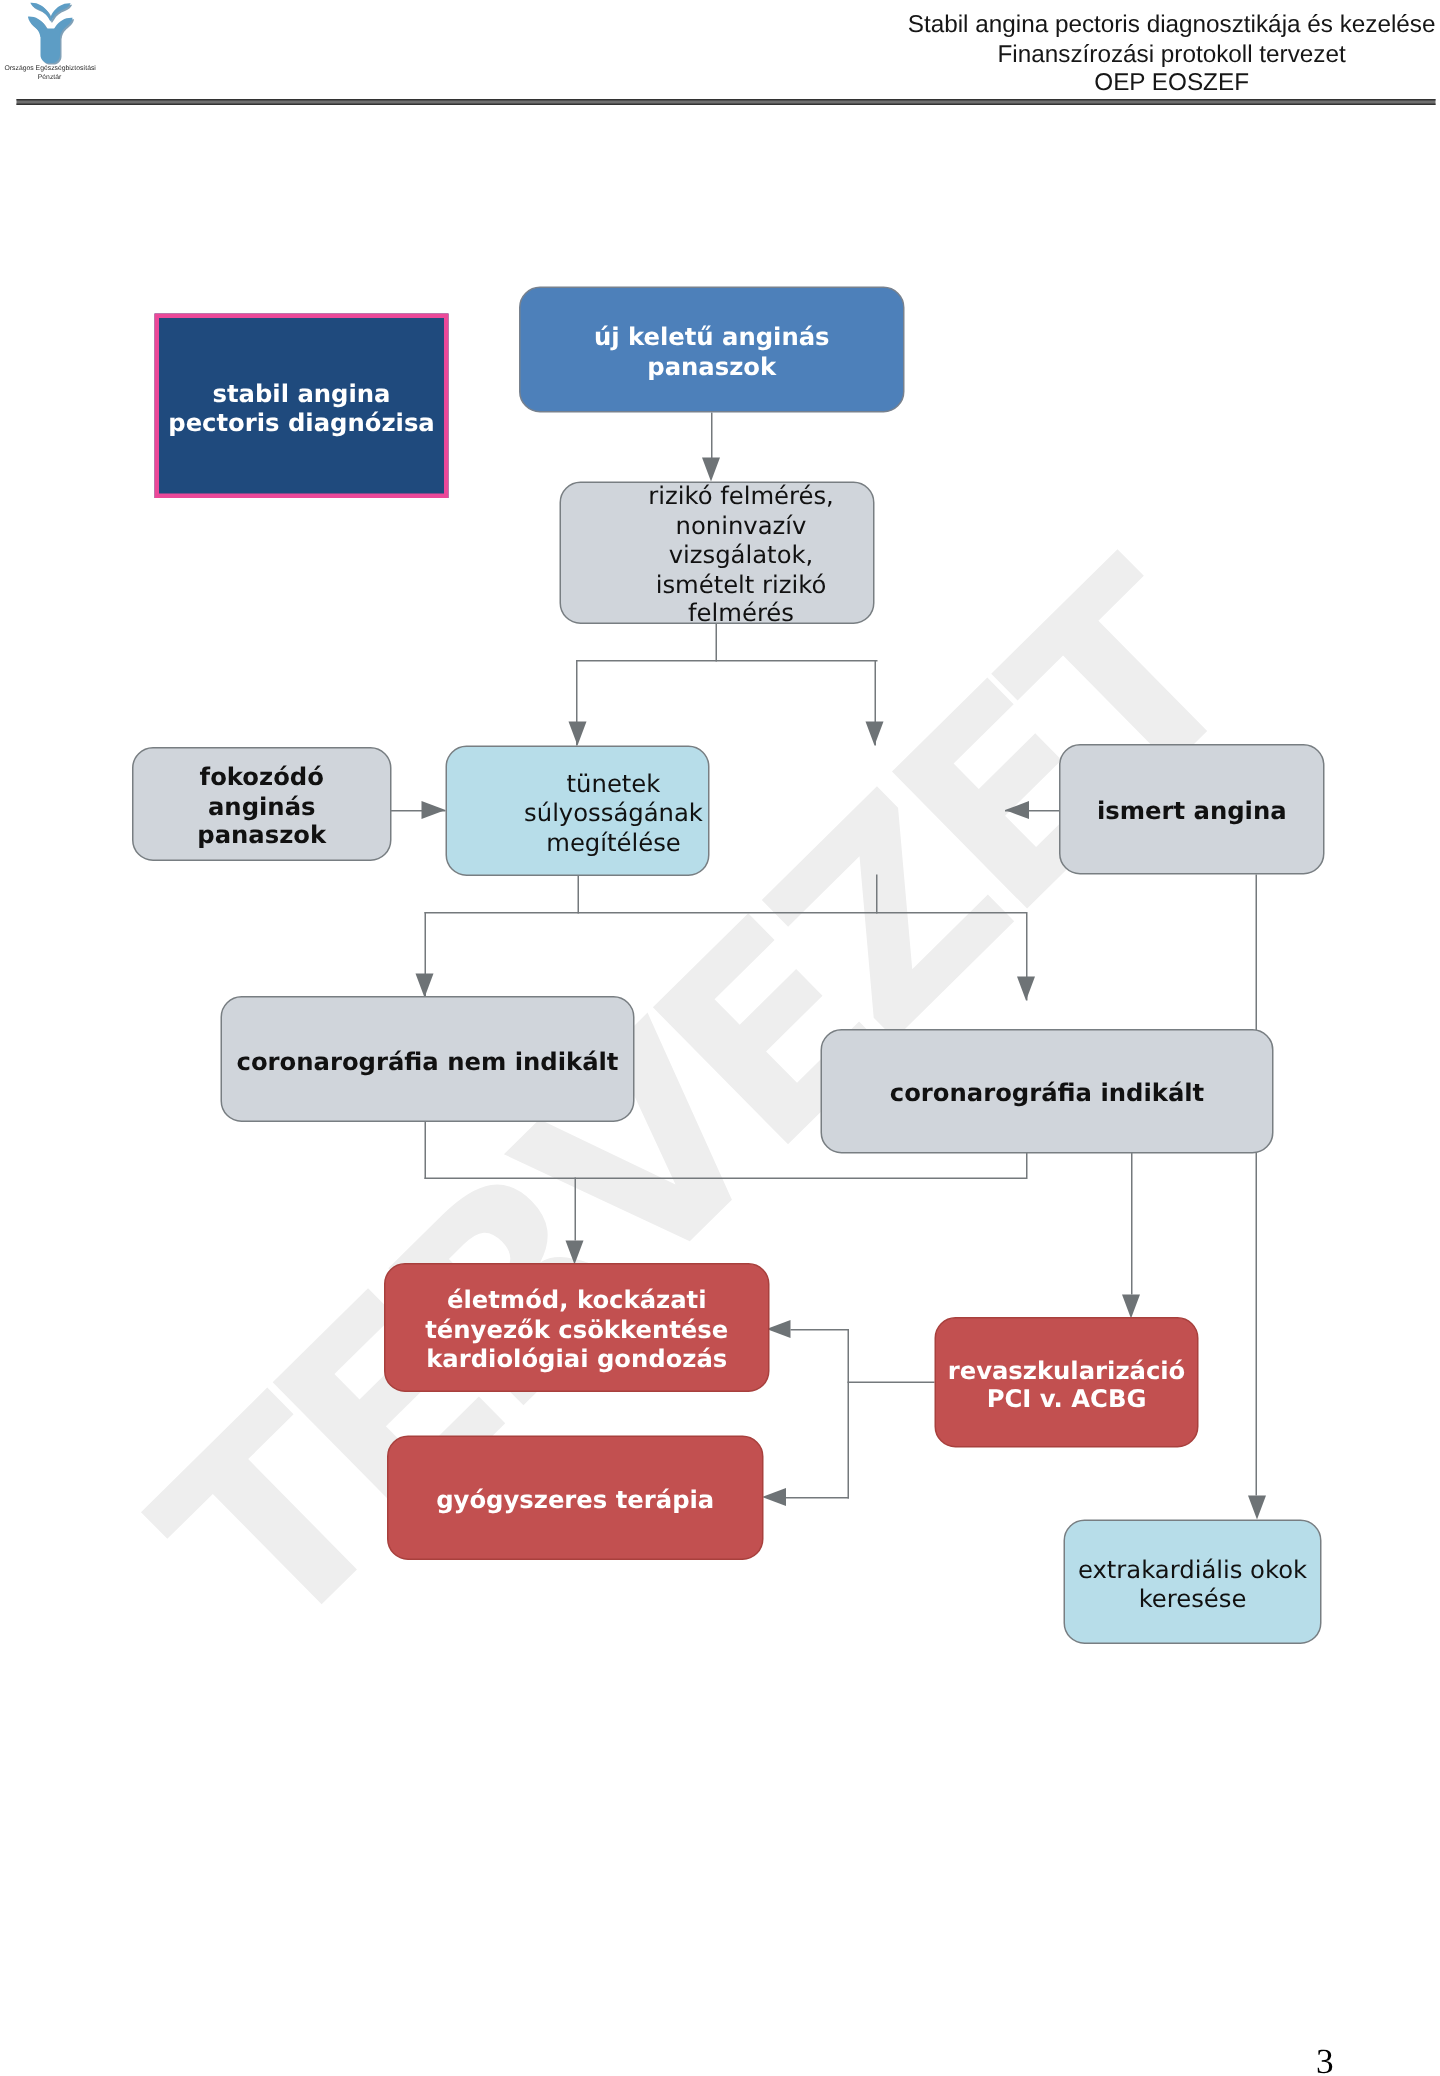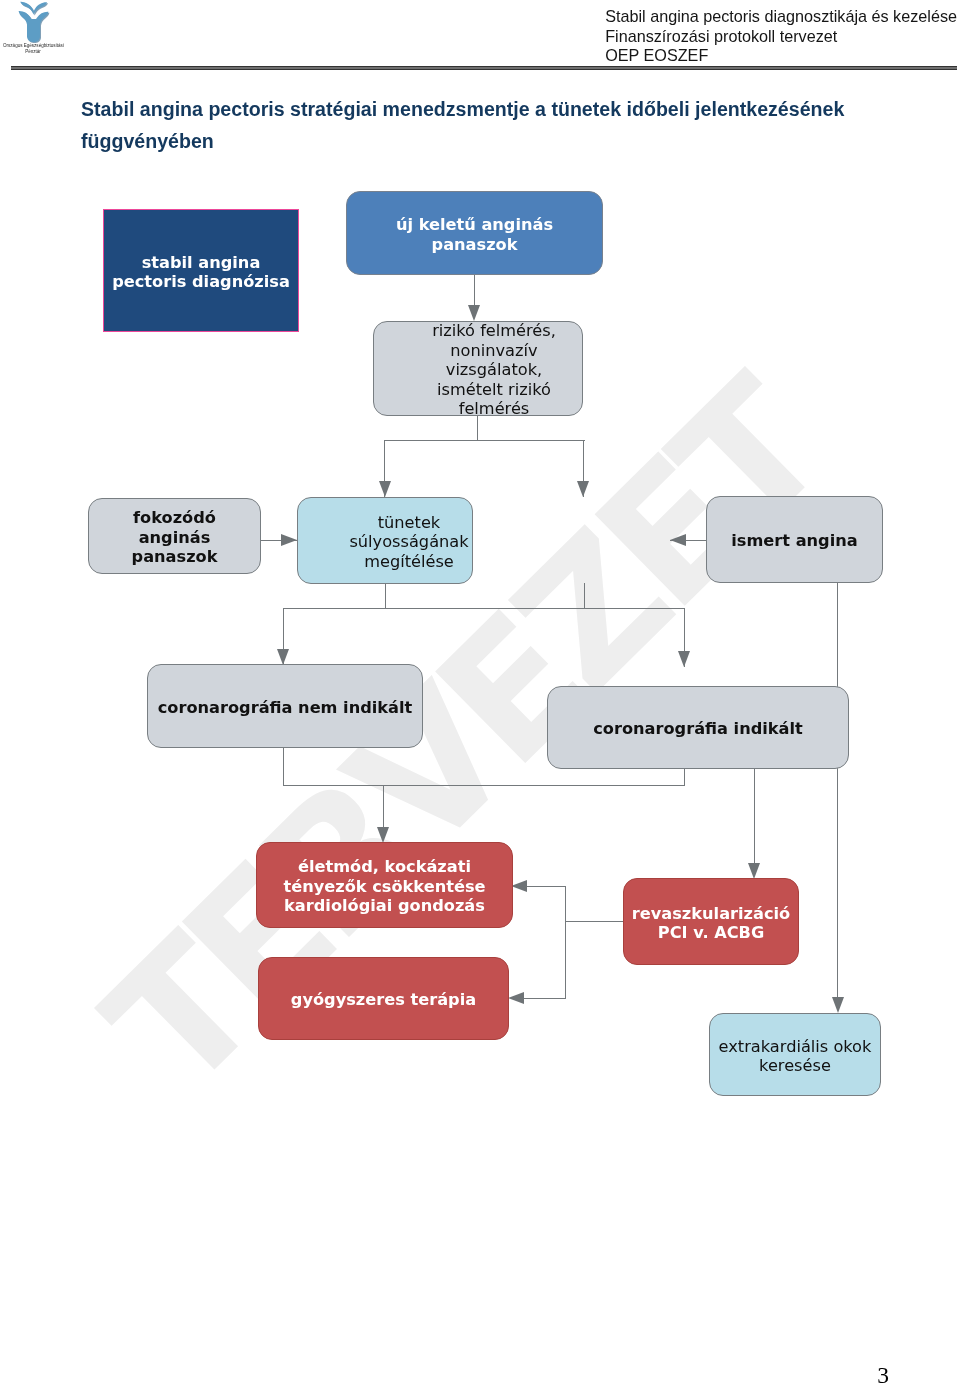--- a/index.html
+++ b/index.html
@@ -3,21 +3,21 @@
 <meta charset="utf-8">
 <title>Stabil angina pectoris</title>
 <style>
   html,body{margin:0;padding:0;}
   body{width:960px;height:1384px;background:#ffffff;
        font-family:"Liberation Sans",sans-serif;
        -webkit-font-smoothing:antialiased;overflow:hidden;position:relative;}
   .page{position:absolute;left:0;top:0;width:960px;height:1384px;}
 
   
-  .hdr-text{position:absolute;right:3px;top:7px;text-align:left;
+  .hdr-text{position:absolute;right:3px;top:7px;text-align:center;
             font-family:"Liberation Sans",sans-serif;font-size:16.2px;color:#161616;line-height:19.5px;}
   .hdr-rule{position:absolute;left:11px;top:65.5px;width:946px;height:4px;
             border-top:1.35px solid #333;border-bottom:1.35px solid #333;
             background:#6f6f6f;box-sizing:border-box;}
 
   
   .logo{position:absolute;left:10px;top:0px;width:80px;height:58px;}
   .logo svg{display:block;}
   .logo-cap{position:absolute;left:3px;top:42.4px;width:240px;text-align:center;
             font-family:"Liberation Sans",sans-serif;font-size:18.2px;color:#2b2b2b;
@@ -38,21 +38,21 @@
         transform:rotate(-44.6deg);transform-origin:0 0;white-space:nowrap;}
 
   
   .chart{position:absolute;left:0;top:0;width:960px;height:1384px;}
   .node{position:absolute;box-sizing:border-box;display:flex;align-items:center;
         justify-content:center;text-align:center;
         font-family:"DejaVu Sans",sans-serif;}
   .node > span{display:block;width:100%;position:relative;top:1.5px;}
   .node > span > span{display:inline;}
 
-  .n-darkblue{background:#1f4a7d;border:1px solid #ec4899;color:#ffffff;
+  .n-darkblue{background:#1f4a7d;border:3px solid #ec4899;color:#ffffff;
               font-weight:bold;font-size:16.2px;line-height:19.5px;}
   .n-blue{background:#4d80ba;border:1px solid #77818e;border-radius:14px;color:#ffffff;
           font-weight:bold;font-size:16.2px;line-height:19.5px;}
   .n-grey{background:#d0d5db;border:1px solid #787e82;border-radius:14px;color:#111;
           font-size:16.2px;line-height:19.5px;padding-left:32px;}
   .n-grey-b{background:#d0d5db;border:1px solid #787e82;border-radius:14px;color:#111;
           font-weight:bold;font-size:16.2px;line-height:19.5px;}
   .n-cyan{background:#b7dde9;border:1px solid #787e82;border-radius:14px;color:#111;
           font-size:16.2px;line-height:19.5px;}
   .n-red{background:#c25050;border:1px solid #a8403d;border-radius:14px;color:#ffffff;
@@ -125,21 +125,20 @@
     <div>Pénztár</div>
   </div>
 
   <div class="hdr-text">
     <div>Stabil angina pectoris diagnosztikája és kezelése</div>
     <div>Finanszírozási protokoll tervezet</div>
     <div>OEP EOSZEF</div>
   </div>
   <div class="hdr-rule"></div>
 
-  <div class="title">Stabil angina pectoris stratégiai menedzsmentje a tünetek időbeli jelentkezésének függvényében</div>
 
   <div class="chart" id="chart">
 
     <div class="conn vl" style="left:474.3px;top:275px;height:31px;"></div>
     <div class="arrow arrow-d" style="left:468.4px;top:305px;"></div>
 
     <div class="conn vl" style="left:477.3px;top:416px;height:25px;"></div>
     <div class="conn hl" style="left:383.9px;top:440.4px;width:201px;"></div>
     <div class="conn vl" style="left:384.4px;top:440.4px;height:57px;"></div>
     <div class="arrow arrow-d" style="left:378.5px;top:481px;"></div>

